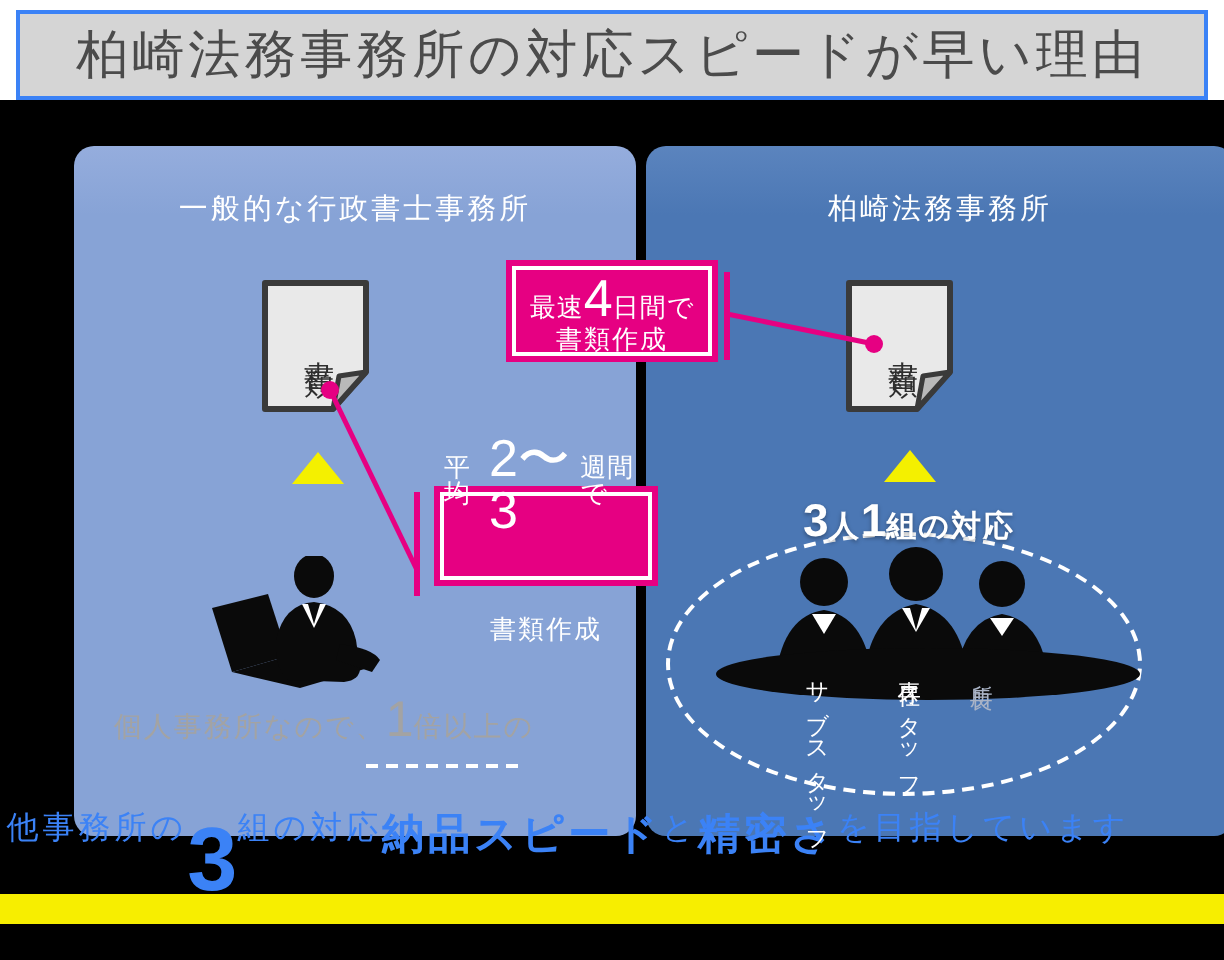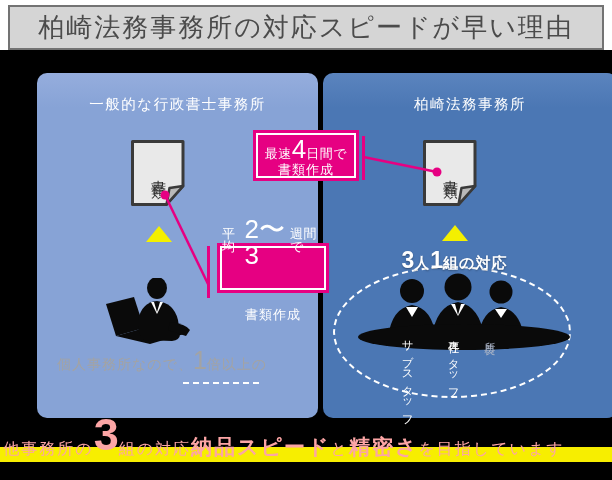--- a/index.html
+++ b/index.html
@@ -2,21 +2,21 @@
 <html><head>
 <meta charset="utf-8">
 <style>
   html,body{margin:0;padding:0;background:#000;}
   #canvas{position:relative;width:612px;height:480px;background:#000;overflow:hidden;
           font-family:"Liberation Sans","DejaVu Sans",sans-serif;}
 
   
   #white-top{position:absolute;left:0;top:0;width:612px;height:50px;background:#ffffff;z-index:1;}
   #title-bar{position:absolute;left:8px;top:5px;width:596px;height:45px;background:#d5d5d5;
-             border:2px solid #737373;box-sizing:border-box;display:flex;align-items:center;
+             border:2px solid #3b82f6;box-sizing:border-box;display:flex;align-items:center;
              justify-content:center;z-index:2;}
   #title-bar .t{font-size:26px;color:#4b4b4b;letter-spacing:2px;}
 
   
   .panel{position:absolute;top:73px;height:345px;border-radius:10px;z-index:2;padding-left:31px;}
   #panel-left{left:37px;width:250px;background:linear-gradient(180deg,#95addd 0%,#87a3d6 10%,#87a3d6 100%);}
   #panel-right{left:323px;width:263px;background:linear-gradient(180deg,#5b84be 0%,#4b77b4 10%,#4b77b4 100%);}
   .panel-header{position:absolute;top:22px;left:0;right:0;text-align:center;color:#fff;
                 font-size:14.5px;letter-spacing:1.5px;}
 
@@ -70,21 +70,21 @@
   .role{position:absolute;writing-mode:vertical-rl;font-size:11.5px;color:#fff;
         letter-spacing:2px;z-index:5;line-height:1.1;}
   #role-0{left:401px;top:332px;}
   #role-1{left:447px;top:331px;}
   #role-2{left:483px;top:333px;color:#a9b3c6;}
 
   
   #footer-highlight{position:absolute;left:0;top:447px;width:612px;height:15px;
                     background:#f7ee00;z-index:3;}
   #footer-text{position:absolute;left:0;top:407px;width:568px;height:50px;display:flex;
-               align-items:flex-end;justify-content:center;color:#fca5a5;z-index:4;line-height:1;}
+               align-items:flex-start;justify-content:center;color:#3b82f6;z-index:4;line-height:1;}
   #footer-text .sm{font-size:16px;letter-spacing:2px;}
   #footer-text .bg3{font-size:45px;font-weight:bold;letter-spacing:0;}
   #footer-text .bd{font-size:21px;font-weight:bold;letter-spacing:2px;}
 </style>
 </head>
 <body>
 
 <div id="canvas">
 
   <div id="white-top"></div>

